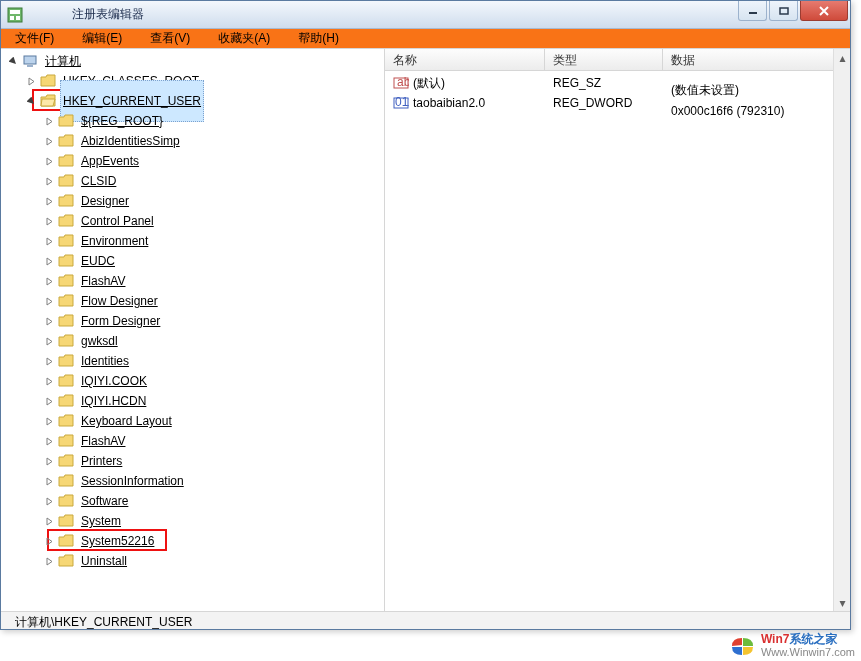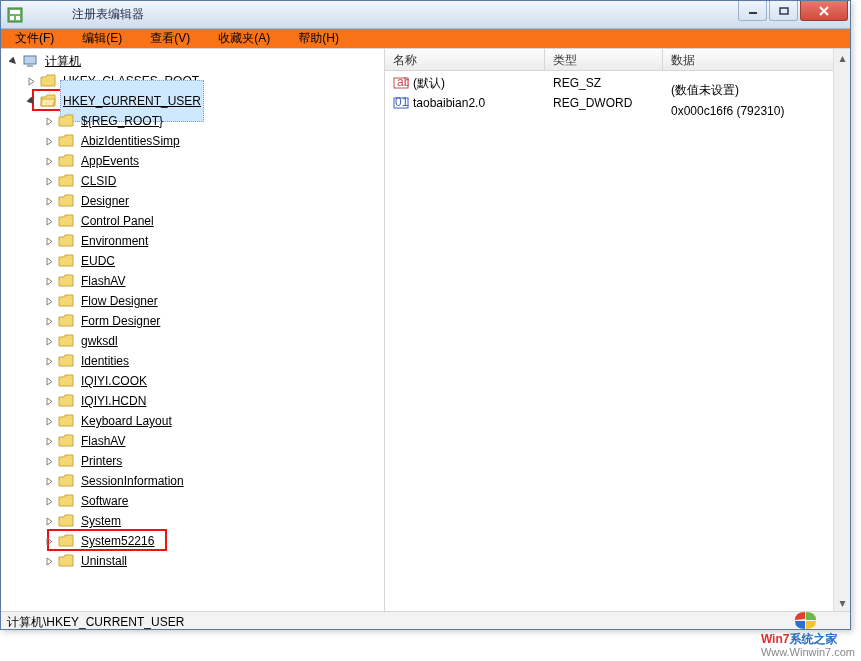--- a/index.html
+++ b/index.html
@@ -52,24 +52,24 @@
 .cell.data { flex:1;margin-top:15px; }
 .val-icon { width:16px; height:16px; margin-right:4px; }
 
 
 .list-scroll { position:absolute; right:0; top:0; width:17px; height:100%; background:#f0f0f0; border-left:1px solid #dedede; }
 .list-scroll .arrow { width:15px; height:17px; display:flex; align-items:center; justify-content:center; color:#606060; position:absolute; left:1px; }
 .list-scroll .arrow.up { top:0; }
 .list-scroll .arrow.down { bottom:0; }
 
 
-.statusbar { height:18px; border-top:1px solid #d6d6d6; background:#f3f3f3; padding:2px 6px; color:#000; }
-
-
-.watermark { position:absolute; right:6px; bottom:3px; display:flex; align-items:center;flex-direction:column; }
+.statusbar { height:18px; border-top:1px solid #d6d6d6; background:#f3f3f3; padding:2px 14px; color:#000; }
+
+
+.watermark { position:absolute; right:6px; bottom:3px; display:flex; align-items:center; }
 .watermark .logo { margin-right:4px; }
 .watermark .t1 { color:#2a6fc0; font-weight:bold; font-size:13px; }
 .watermark .t1 span.red { color:#d93030; }
 .watermark .t2 { color:#888; font-size:11px; display:block; }
 .watermark-text { text-align:left; line-height:1.1; }
 </style>
 </head>
 <body>
 
 <div class="window">

